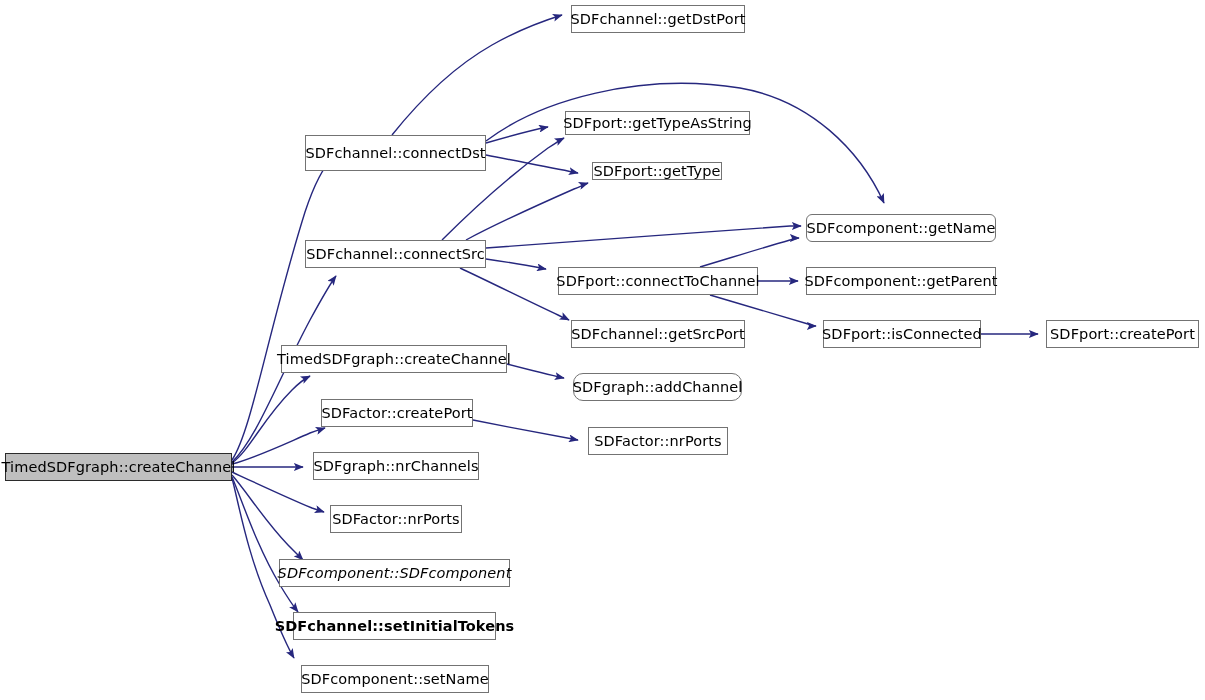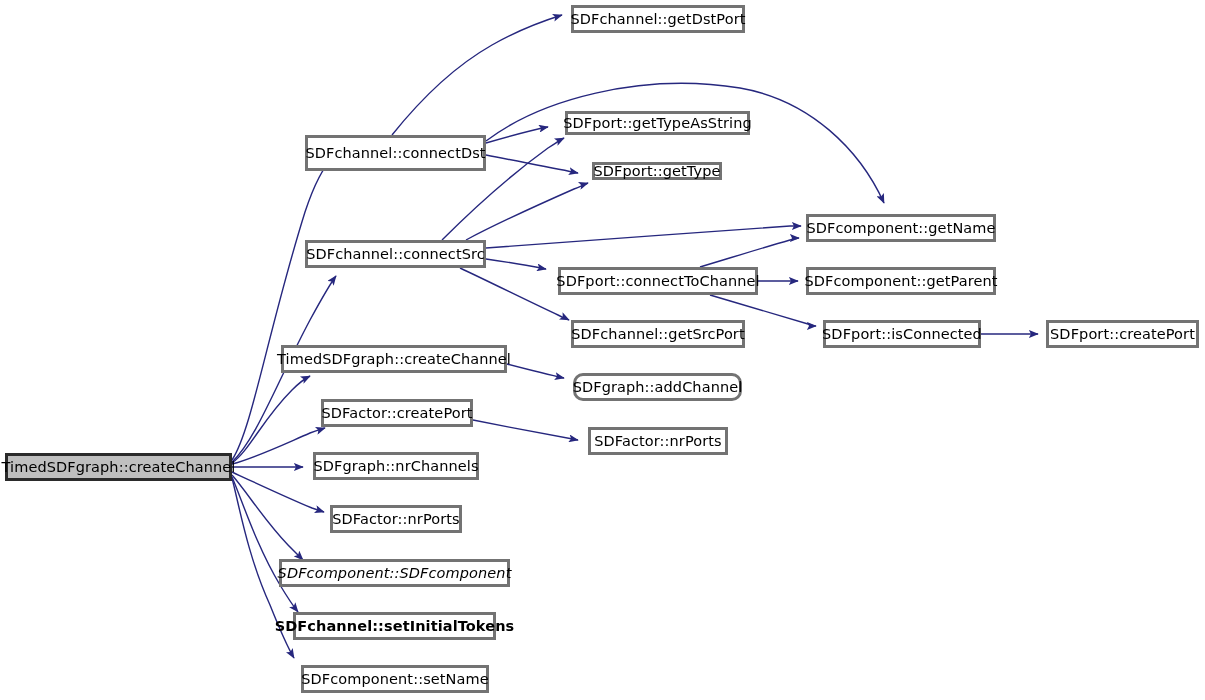--- a/index.html
+++ b/index.html
@@ -20,21 +20,21 @@
   #edges {
     position: absolute;
     left: 0;
     top: 0;
     width: 1205px;
     height: 700px;
   }
   .node {
     position: absolute;
     box-sizing: border-box;
-    border: 3px solid #737373;
+    border: 1px solid #737373;
     background: #ffffff;
     color: #000000;
     font-size: 14.5px;
     line-height: 1;
     display: flex;
     align-items: center;
     justify-content: center;
     white-space: nowrap;
     letter-spacing: 0.1px;
   }
@@ -132,21 +132,21 @@
       </div>
       <div class="node" style="left: 571px; top: 320px; width: 174px; height: 28px;">
         <span class="lbl">SDFchannel::getSrcPort</span>
       </div>
       <div class="node" style="left: 573px; top: 373px; width: 169px; height: 28px; border-radius: 10px;">
         <span class="lbl">SDFgraph::addChannel</span>
       </div>
       <div class="node" style="left: 588px; top: 427px; width: 140px; height: 28px;">
         <span class="lbl">SDFactor::nrPorts</span>
       </div>
-      <div class="node" style="left: 806px; top: 214px; width: 190px; height: 28px;">
+      <div class="node" style="left: 806px; top: 214px; width: 190px; height: 28px; border-radius: 6px;">
         <span class="lbl">SDFcomponent::getName</span>
       </div>
       <div class="node" style="left: 806px; top: 267px; width: 190px; height: 28px;">
         <span class="lbl">SDFcomponent::getParent</span>
       </div>
       <div class="node" style="left: 823px; top: 320px; width: 158px; height: 28px;">
         <span class="lbl">SDFport::isConnected</span>
       </div>
       <div class="node" style="left: 1046px; top: 320px; width: 153px; height: 28px;">
         <span class="lbl">SDFport::createPort</span>

